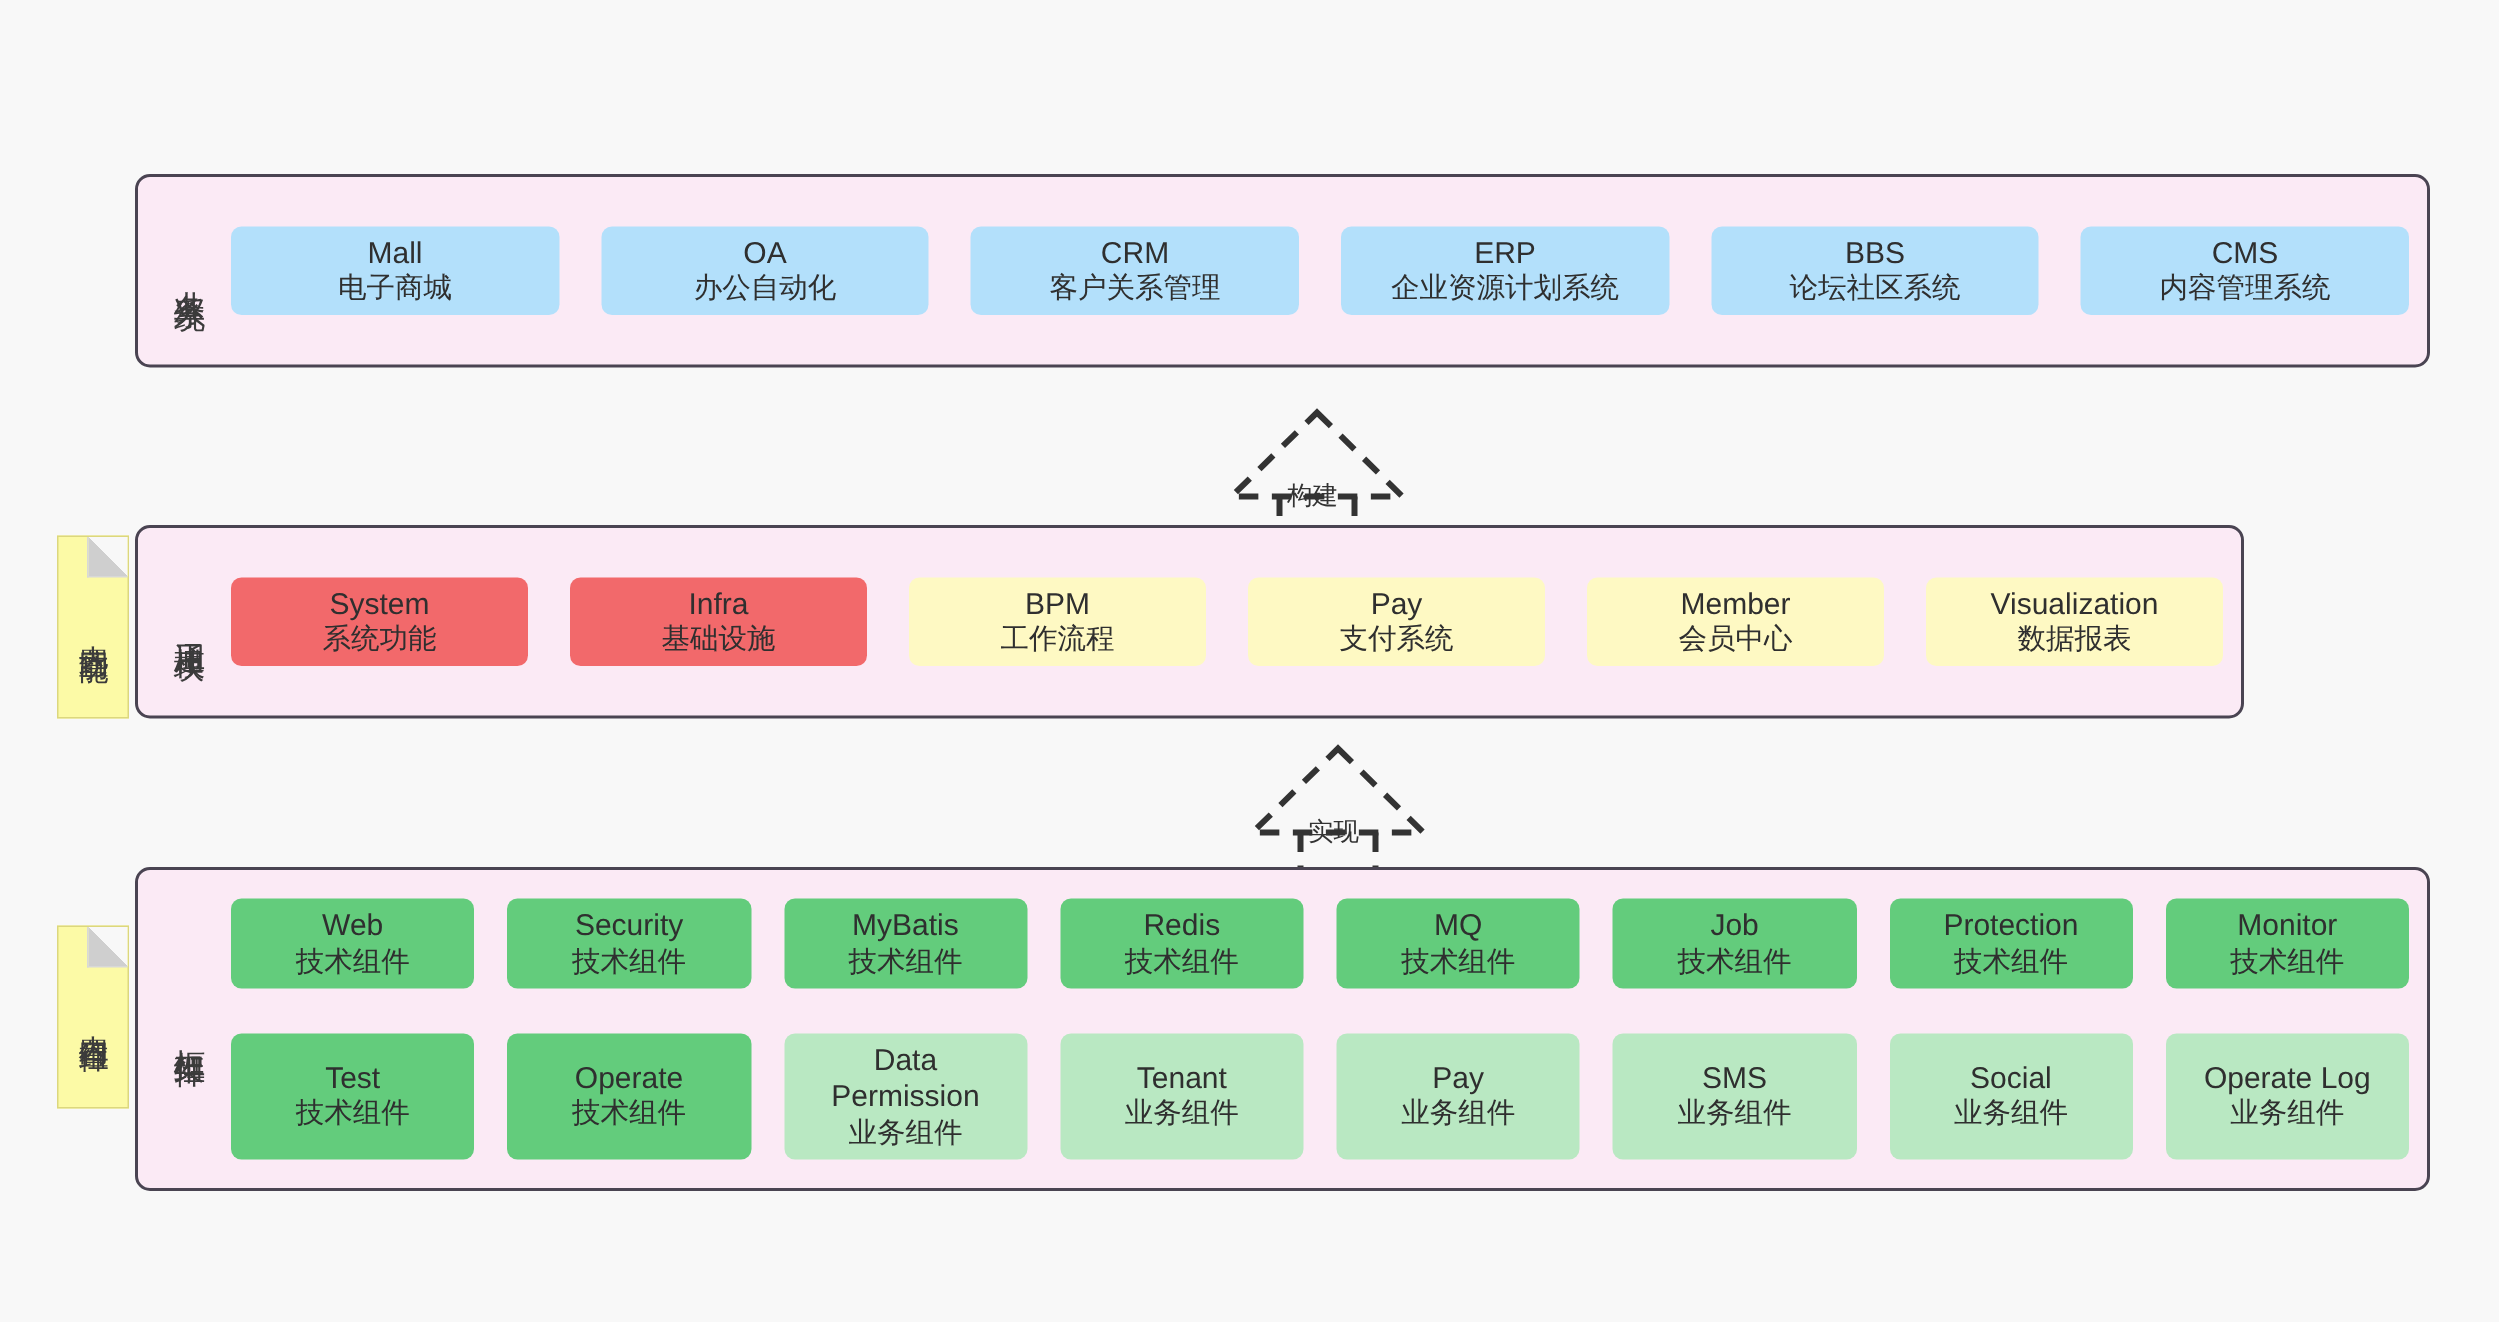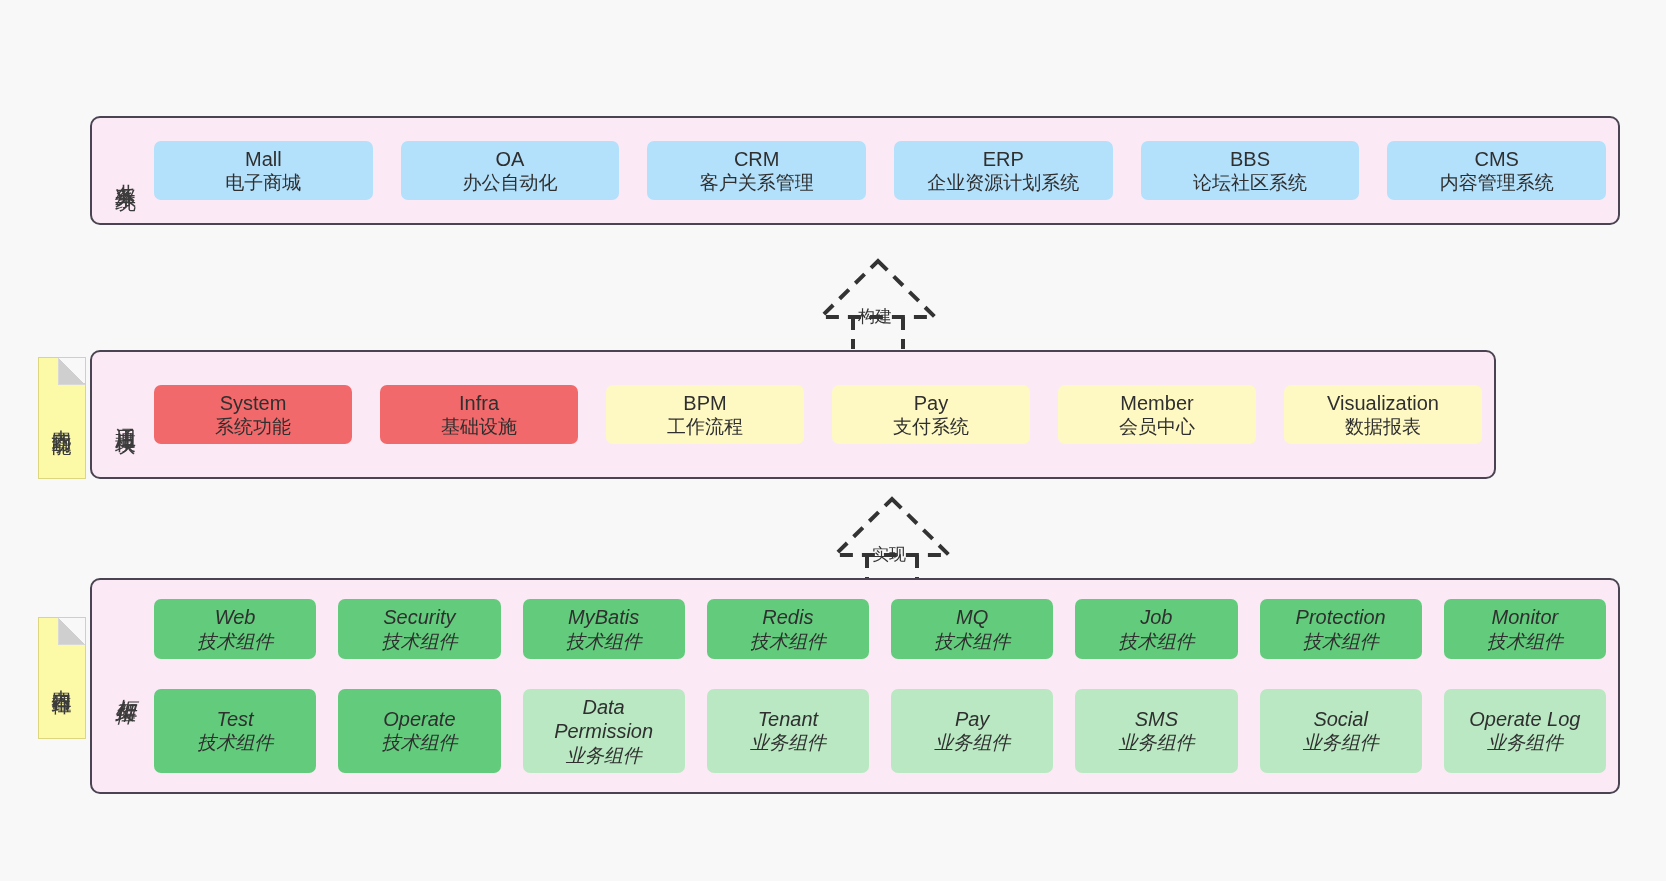--- a/index.html
+++ b/index.html
@@ -106,21 +106,21 @@
     background: transparent;
     white-space: nowrap;
     user-select: none;
   }
 </style>
 </head>
 <body>
 
 <div id="stage">
 
-  <div class="band" style="left:90px; top:116px; width:1530px; height:109px;">
+  <div class="band" style="left:90px; top:116px; width:1530px; height:129px;">
     <div class="band-title">业务系统</div>
     <div class="band-body">
       <div class="row">
 
         <div class="cell c-blue">
           <span class="t1">Mall</span>
           <span class="t2">电子商城</span>
         </div>
 
         <div class="cell c-blue">
@@ -145,21 +145,21 @@
 
         <div class="cell c-blue">
           <span class="t1">CMS</span>
           <span class="t2">内容管理系统</span>
         </div>
 
       </div>
     </div>
   </div>
 
-  <div class="arrow" style="left:798px; top:257px; width:160px; height:92px;text-decoration:underline;">
+  <div class="arrow" style="left:798px; top:271px; width:160px; height:92px;text-decoration:underline;">
     <svg width="160" height="92" viewBox="0 0 160 92">
 
       <path d="M 80 4 L 137 60 L 23 60 Z" fill="#f8f8f8" stroke="#333333" stroke-width="4" stroke-dasharray="13 9" stroke-linejoin="miter"></path>
 
       <path d="M 55 60 L 55 92 M 105 60 L 105 92" fill="none" stroke="#333333" stroke-width="4" stroke-dasharray="13 9"></path>
     </svg>
     <span class="arrow-label" style="left:60px; top:48px;">构建</span>
   </div>
 
   <div class="note" style="left:38px; top:357px; width:48px; height:122px;">
@@ -210,21 +210,21 @@
       <path d="M 80 4 L 137 60 L 23 60 Z" fill="#f8f8f8" stroke="#333333" stroke-width="4" stroke-dasharray="13 9" stroke-linejoin="miter"></path>
       <path d="M 55 60 L 55 92 M 105 60 L 105 92" fill="none" stroke="#333333" stroke-width="4" stroke-dasharray="13 9"></path>
     </svg>
     <span class="arrow-label" style="left:60px; top:48px;">实现</span>
   </div>
 
   <div class="note" style="left:38px; top:617px; width:48px; height:122px;">
     <span>内置组件</span>
   </div>
 
-  <div class="band" style="left:90px; top:578px; width:1530px; height:216px;font-style:italic;">
+  <div class="band" style="left:90px; top:578px; width:1530px; height:216px;">
     <div class="band-title">框架组件</div>
     <div class="band-body">
 
       <div class="row" style="gap:22px;">
         <div class="cell c-green-strong">
           <span class="t1">Web</span>
           <span class="t2">技术组件</span>
         </div>
         <div class="cell c-green-strong">
           <span class="t1">Security</span>

